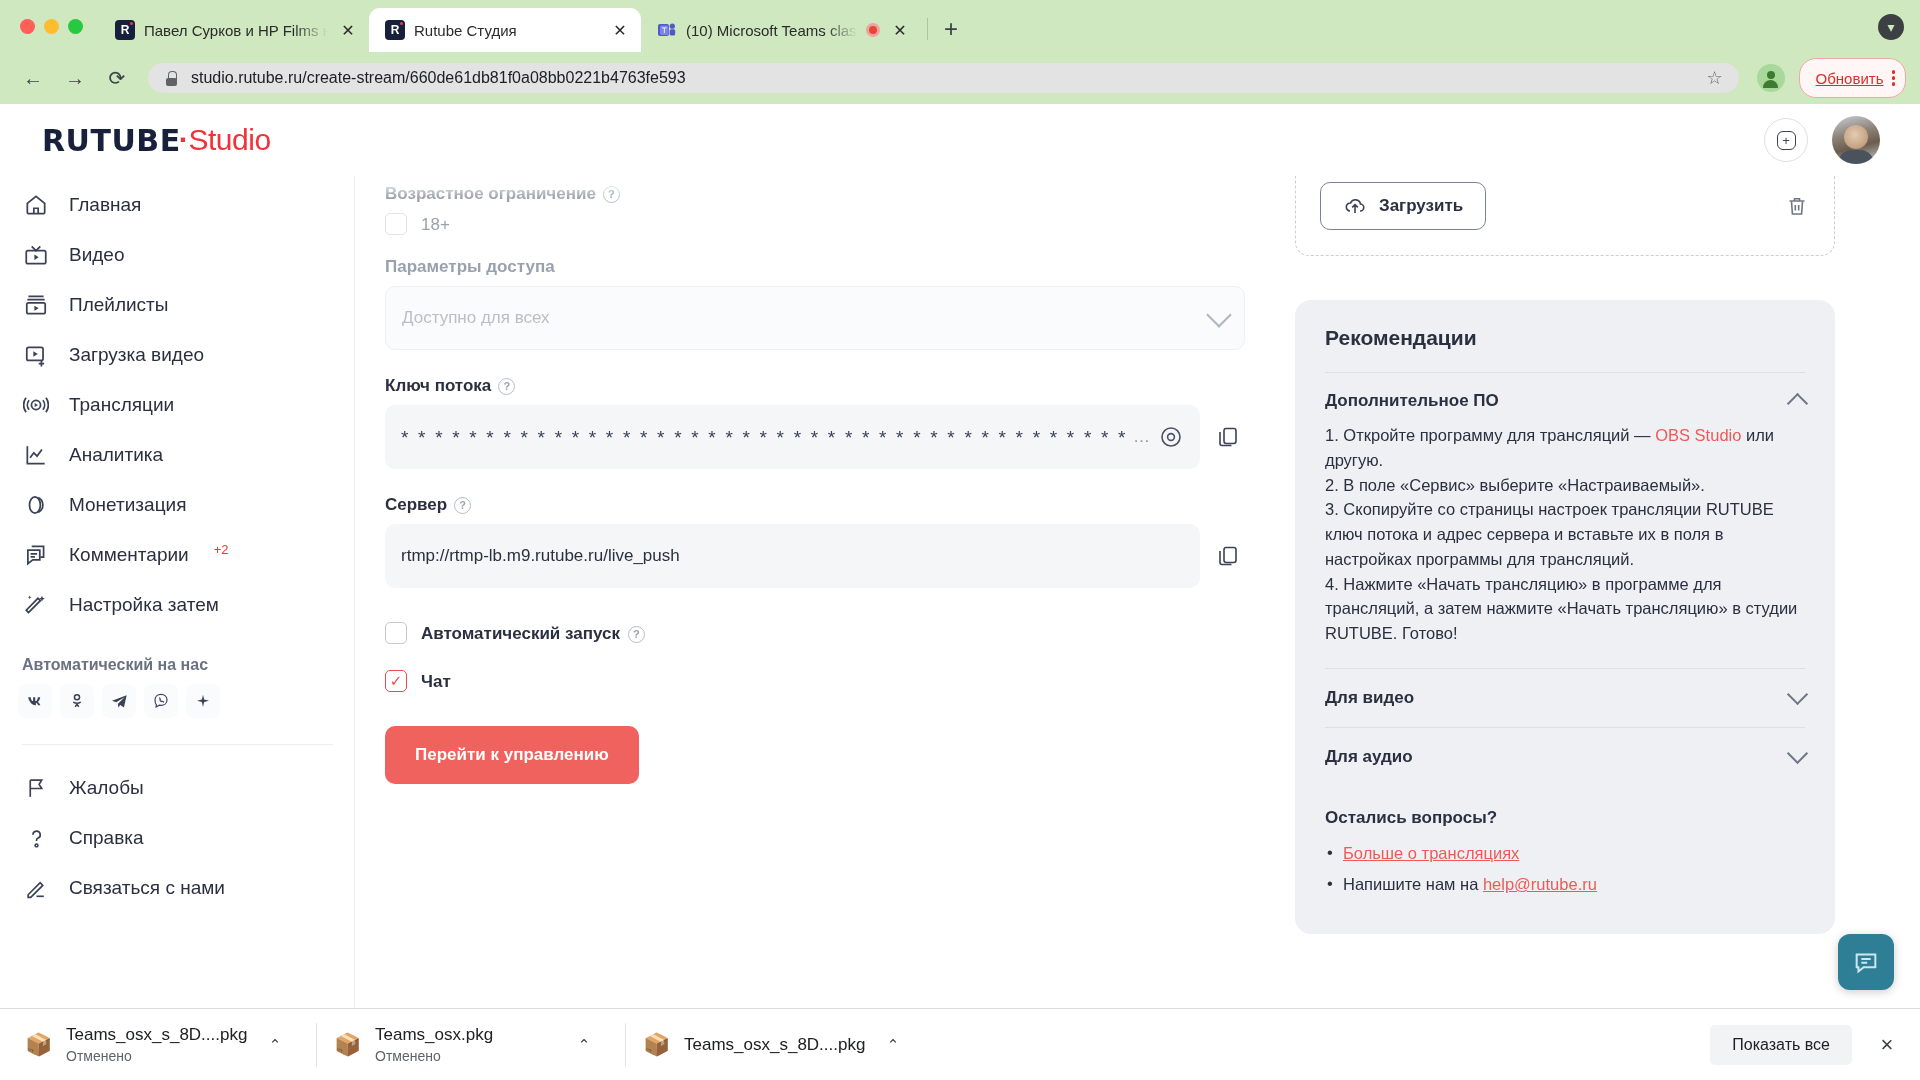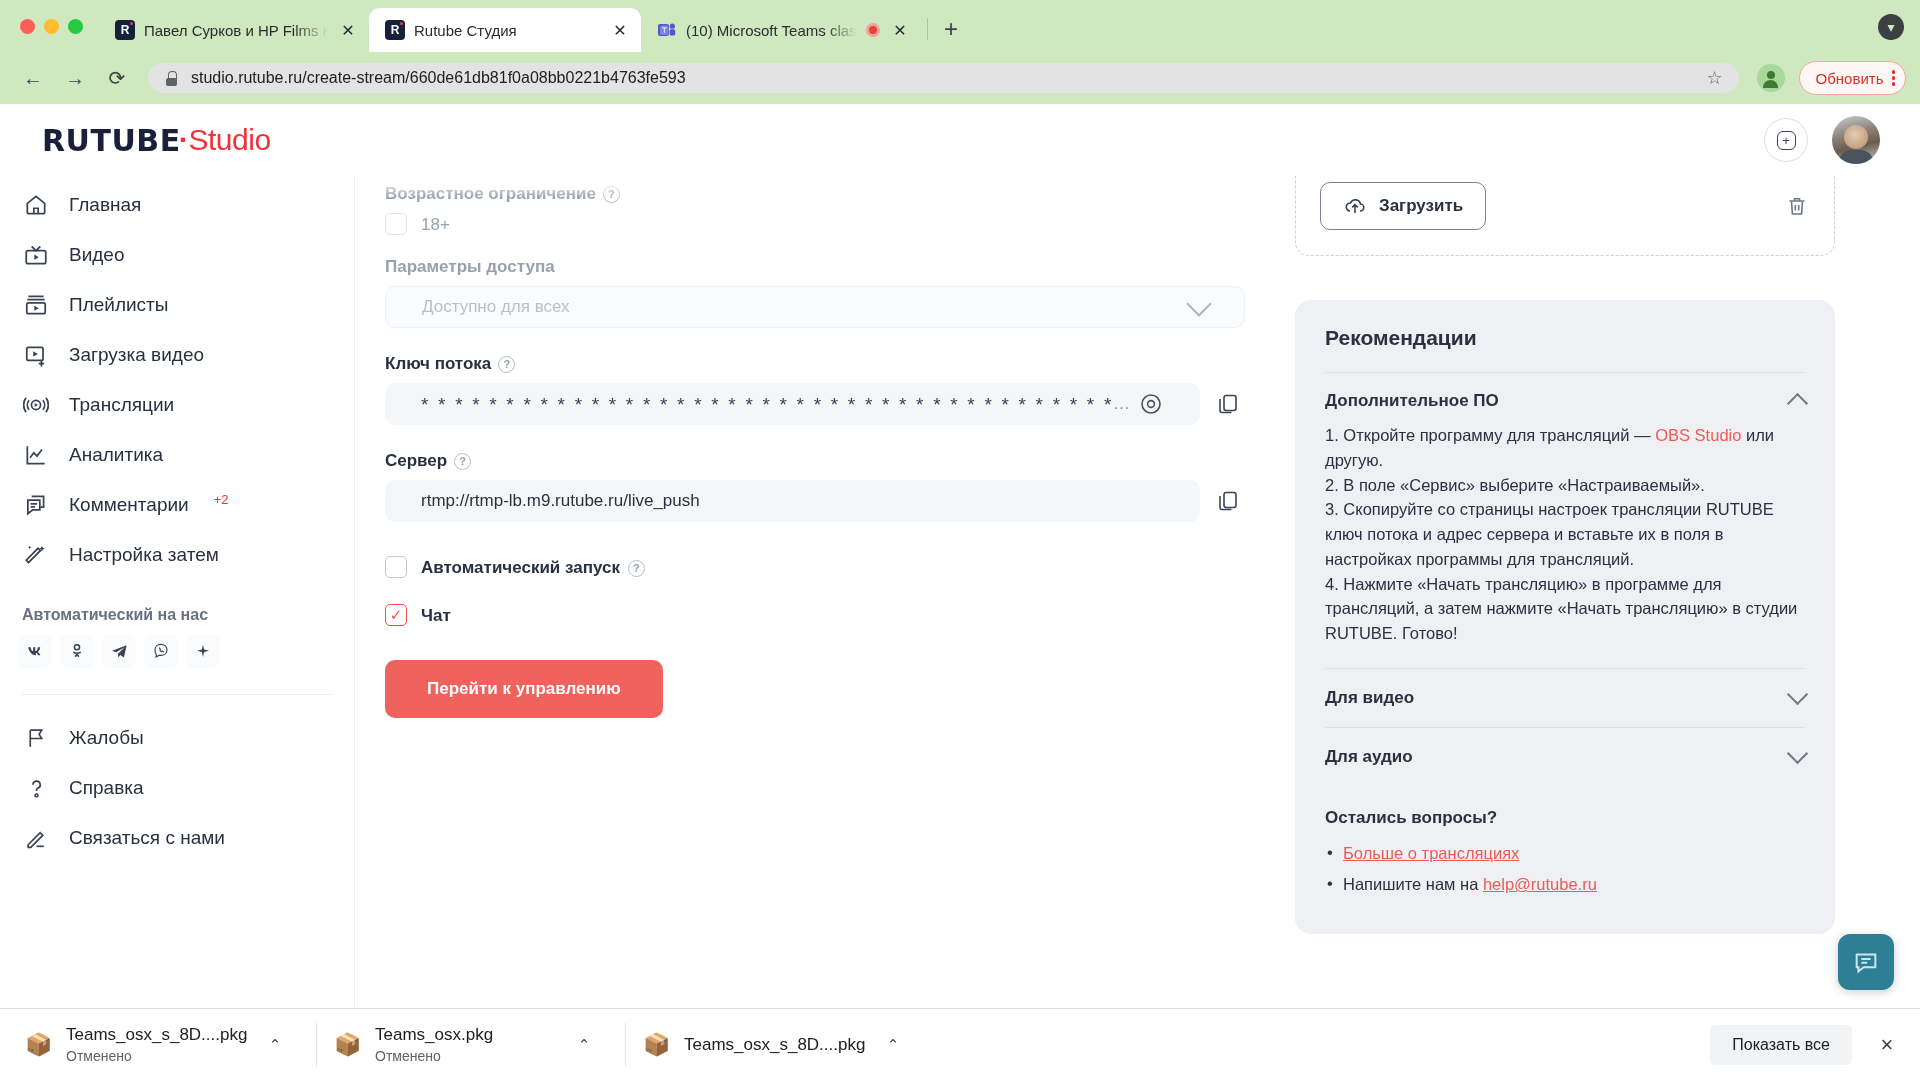--- a/index.html
+++ b/index.html
@@ -57,22 +57,22 @@
   }
   .lock{ width:15px;height:15px; flex:0 0 15px; position:relative; }
   .lock::before{ content:""; position:absolute; left:2px; bottom:0; width:11px;height:8px;background:#5f6368;border-radius:2px;}
   .lock::after{ content:""; position:absolute; left:4px; top:0; width:7px;height:8px;border:1.6px solid #5f6368;border-bottom:none;border-radius:4px 4px 0 0;}
   .url{ flex:1 1 auto; white-space:nowrap; overflow:hidden; }
   .star{ font-size:18px; color:#5f6368; }
   .profile-av{ width:28px;height:28px;border-radius:50%;background:#a8d89a;display:flex;align-items:center;justify-content:center; margin-left:6px;}
   .profile-av .head{ width:8px;height:8px;border-radius:50%;background:#3f7a34; position:relative; top:-3px;}
   .profile-av .body{ position:absolute; width:15px;height:8px;border-radius:8px 8px 0 0; background:#3f7a34; margin-top:11px;}
   .update-btn{
-    margin-left:10px; height:34px; border:1.5px solid #f3a7a2; border-radius:17px;
-    color:#d93025; font-size:15px; display:flex;align-items:center; gap:8px; padding:0 10px 0 16px; background:#fff6f5;
+    margin-left:10px; height:40px; border:1.5px solid #f3a7a2; border-radius:17px;
+    color:#d93025; font-size:15px; display:flex;align-items:center; gap:8px; padding:0 10px 0 16px; background:#fff6f5;text-decoration:underline;
   }
   .kebab{ display:flex; flex-direction:column; gap:2.5px; align-items:center; }
   .kebab i{ width:3.5px;height:3.5px;border-radius:50%;background:#d93025; display:block;}
 
   
   .page { flex:1 1 auto; display:flex; flex-direction:column; background:#0f172a; position:relative; overflow:hidden; }
 
   .app-header{
     height:72px; flex:0 0 72px; display:flex; align-items:center; padding: 0 40px 0 42px;
     background:#fff;
@@ -112,40 +112,40 @@
   .col-form{ width:860px; flex:0 0 860px; padding-top:8px; position:relative;}
   .fade-top{ position:absolute; left:0; right:0; top:0; height:22px;
      background:linear-gradient(to bottom,#ffffff 10%, rgba(255,255,255,0.0) 100%); z-index:4; pointer-events:none;}
 
   .fld{ margin-bottom: 26px; }
   .fld-label{ font-size:17px; color:#2b3040; font-weight:700; margin-bottom:9px; display:flex; align-items:center; gap:7px;}
   .fld-label.muted{ color:#9aa1ae; font-weight:600;}
   .qmark{ width:17px;height:17px;border-radius:50%;border:1.4px solid #b6bcc7; color:#9aa1ae;
     font-size:11px; display:inline-flex; align-items:center; justify-content:center; line-height:1;}
   .input{
-    height:42px; background:#f5f6f8; border-radius:10px; display:flex; align-items:center;
-    padding: 0 36px; font-size:17px; color:#2b3040; width:100%;
+    height:64px; background:#f5f6f8; border-radius:10px; display:flex; align-items:center;
+    padding: 0 16px; font-size:17px; color:#2b3040; width:100%;
   }
   .input.placeholderish{ color:#b9bec8; }
   .input-row{ display:flex; align-items:center; gap:14px; }
   .copy-ic{ width:28px;height:28px; flex:0 0 28px; color:#3b4256; display:flex;align-items:center;justify-content:center;}
   .eye{ width:26px;height:26px; flex:0 0 26px; color:#4a5160; display:flex;align-items:center;justify-content:center;}
   .stars{ flex:1 1 auto; overflow:hidden; white-space:nowrap; letter-spacing:2.2px; font-size:19px; color:#3b4256; line-height:1;}
   .chev{ width:18px;height:18px; border-right:2px solid #b0b6c1; border-bottom:2px solid #b0b6c1;
          transform: rotate(45deg); margin-top:-6px; }
 
   .cb-row{ display:flex; align-items:flex-end; gap:14px; margin-bottom:26px; }
   .cbox{ width:22px;height:22px;border:1.6px solid #c3c8d1; border-radius:5px; background:#fff; flex:0 0 22px;}
   .cbox.muted{ border-color:#dfe2e7; }
   .cbox.checked{ border-color:#ef4a4a; display:flex; align-items:center; justify-content:center; color:#ef4a4a; font-size:15px;}
   .cb-label{ font-size:17px; color:#2b3040; font-weight:700; display:flex; align-items:center; gap:8px;}
   .cb-label.muted{ color:#9aa1ae; font-weight:500;}
 
   .primary-btn{
-    background:#f0625e; color:#fff; border-radius:10px; height:58px; padding:0 42px;
+    background:#f0625e; color:#fff; border-radius:10px; height:58px; padding:0 30px;
     display:inline-flex; align-items:center; justify-content:center; font-size:17px; font-weight:700;
   }
 
   .col-aside{ width:540px; flex:0 0 540px; padding-top:0; }
   .upload-box{
     border:1.5px dashed #c9ced7; border-radius:14px; padding:22px 24px; display:flex; align-items:center;
     height:100px; margin-bottom:44px; margin-top:-20px;
   }
   .upload-btn{ border:1.5px solid #7b8292; border-radius:10px; height:48px; padding: 0 22px;
      display:flex;align-items:center;gap:12px; font-size:17px; font-weight:700; color:#2b3040;}
@@ -337,20 +337,29 @@
         <div class="nav-item">
           <span class="ic">
             <svg width="26" height="26" viewBox="0 0 24 24" fill="none" stroke="#3b4256" stroke-width="1.6">
                 <path d="M4 4v16h16"></path>
                 <path d="M6.5 14.5 10 10l3 3 4.5-6"></path>
               </svg>
           </span>
           <span>Аналитика</span>
         </div>
 
+        <div class="nav-item">
+          <span class="ic">
+            <svg width="26" height="26" viewBox="0 0 24 24" fill="none" stroke="#3b4256" stroke-width="1.6">
+                <ellipse cx="11" cy="12" rx="5" ry="7.5"></ellipse>
+                <path d="M14 5.2a7.5 7.5 0 0 1 0 13.6"></path>
+              </svg>
+          </span>
+          <span>Монетизация</span>
+        </div>
 
         <div class="nav-item">
           <span class="ic">
             <svg width="26" height="26" viewBox="0 0 24 24" fill="none" stroke="#3b4256" stroke-width="1.6">
                 <path d="M8 4h11v10h-3"></path>
                 <path d="M4.5 7.5h11v9H9l-4.5 3.5z"></path>
                 <path d="M7 11h6M7 13.8h4"></path>
               </svg>
           </span>
           <span>Комментарии</span>

